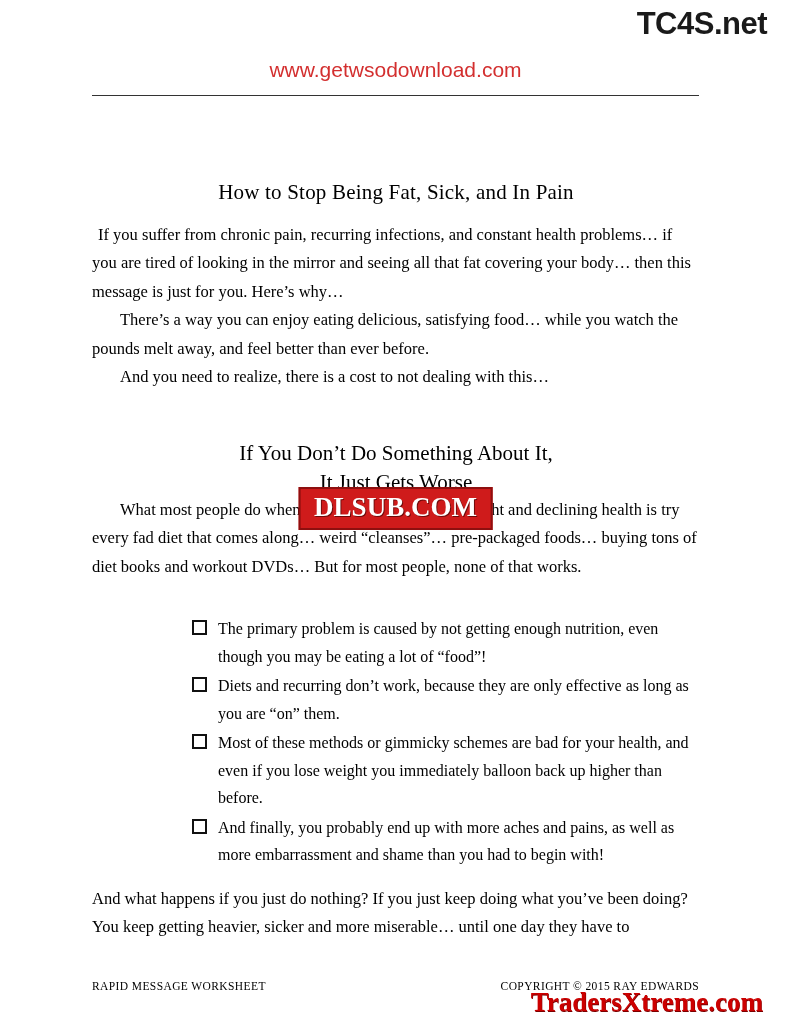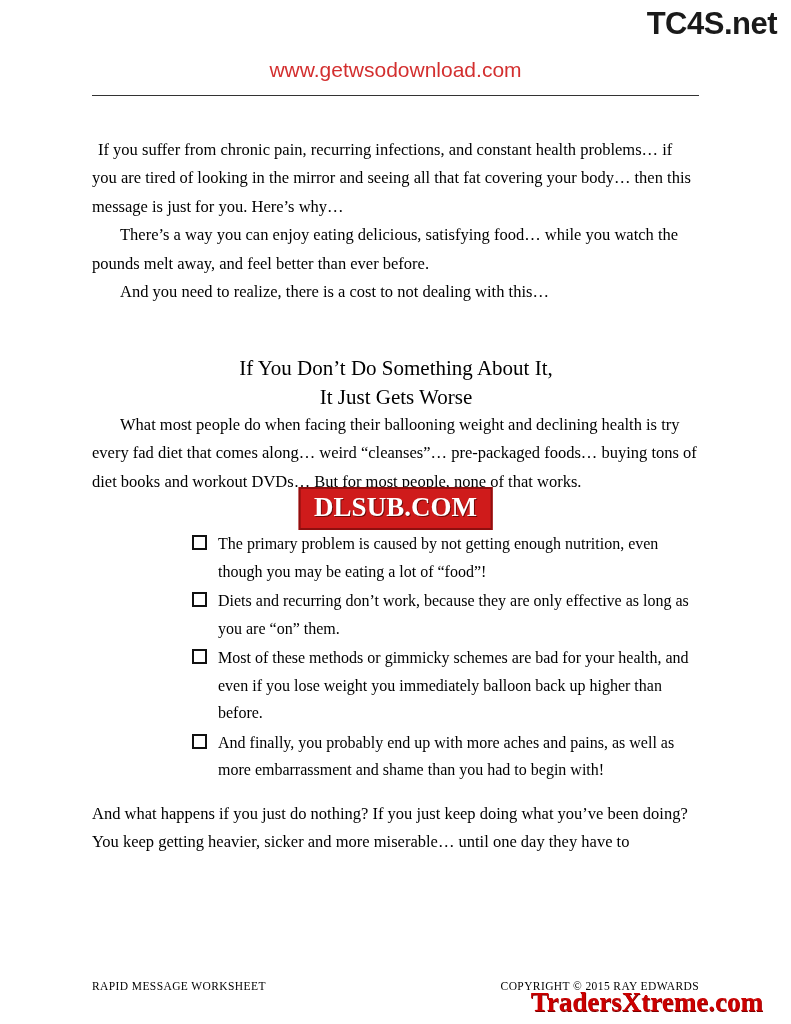--- a/index.html
+++ b/index.html
@@ -13,21 +13,21 @@
     position: relative;
     font-family: "Liberation Serif", serif;
     color: #000000;
     overflow: hidden;
   }
 
   
   .wm-topright {
     position: absolute;
     top: 6px;
-    right: 14px;
+    right: 24px;
     font-family: "Liberation Sans", sans-serif;
     font-weight: bold;
     font-size: 31px;
     color: #1a1a1a;
     letter-spacing: -0.5px;
   }
   .wm-url {
     position: absolute;
     top: 58px;
     left: 0;
@@ -164,20 +164,21 @@
 <body>
 
 <div class="wm-topright">TC4S.net</div>
 
 <div class="wm-url">www.getwsodownload.com</div>
 
 <div class="top-rule"></div>
 
 <div class="doc">
 
+  <h1 class="doc-title">How to Stop Being Fat, Sick, and In Pain</h1>
 
   <p class="para first">If you suffer from chronic pain, recurring infections, and constant health problems… if you are tired of looking in the mirror and seeing all that fat covering your body… then this message is just for you. Here’s why…</p>
   <p class="para indent">There’s a way you can enjoy eating delicious, satisfying food… while you watch the pounds melt away, and feel better than ever before.</p>
   <p class="para indent">And you need to realize, there is a cost to not dealing with this…</p>
 
   <h2 class="section-head">
     <span>If You Don’t Do Something About It,</span><br>
     <span>It Just Gets Worse</span>
   </h2>
 

